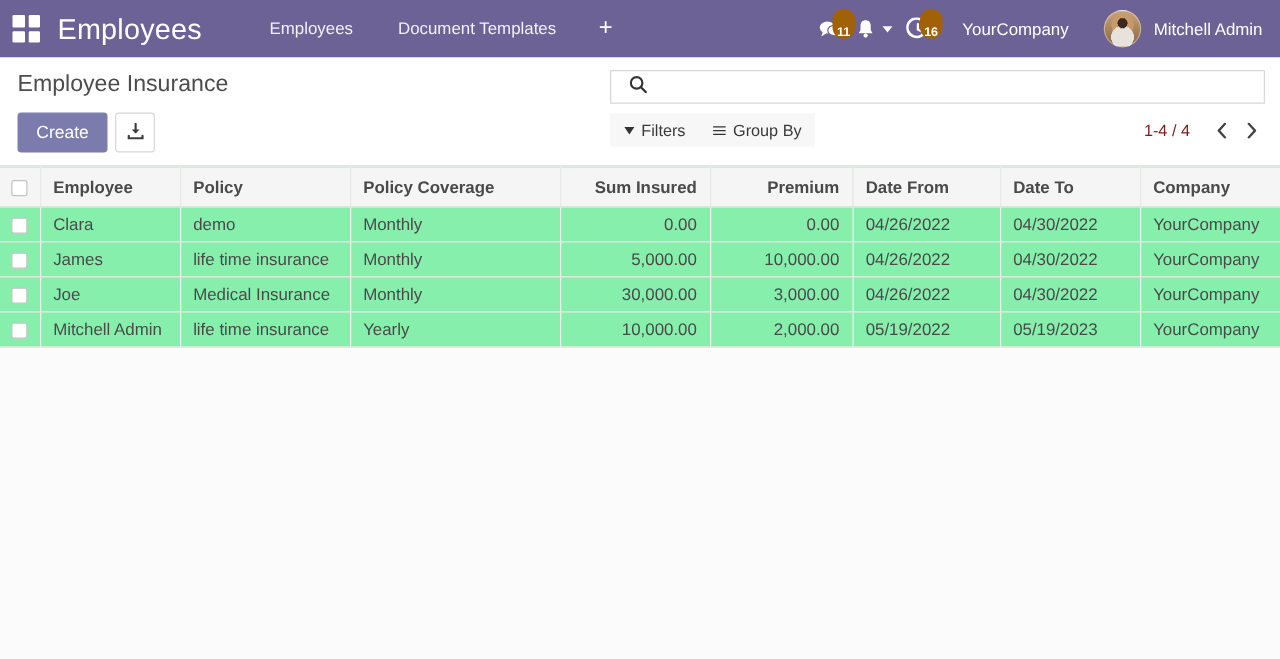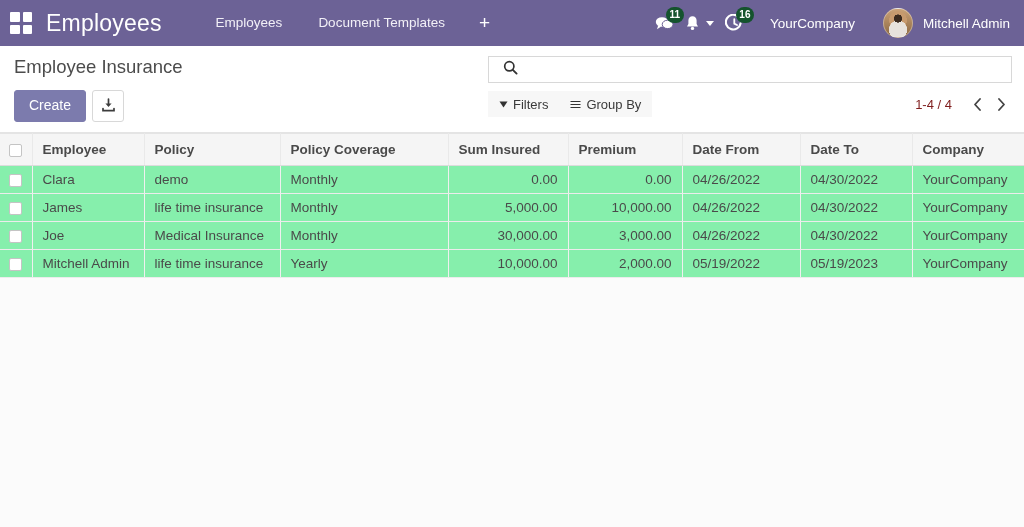--- a/index.html
+++ b/index.html
@@ -63,29 +63,29 @@
   .sys-icon {
     position: relative;
     width: 34px; height: 46px;
     display: flex; align-items: center; justify-content: center;
     cursor: pointer;
   }
   .sys-icon svg { display: block; }
   .badge {
     position: absolute;
     top: 7px; left: 18px;
-    background: #14532d;
+    background: #a16207;
     color: #ffffff;
     font-size: 10px;
     line-height: 15px;
     min-width: 18px;
     height: 16px;
     border-radius: 9px;
     text-align: center;
-    padding: 0 3px;
+    padding: 12px 3px;
     font-weight: bold;
   }
   .caret-down {
     width: 0; height: 0;
     border-left: 4px solid transparent;
     border-right: 4px solid transparent;
     border-top: 5px solid #ffffff;
     margin-left: 2px;
     margin-right: 4px;
     cursor: pointer;
@@ -228,21 +228,21 @@
     border-bottom: 1px solid #dcdcdc;
     border-right: 1px solid #e9e9e9;
     font-size: 13.5px;
     color: #4a4a4a;
     font-weight: bold;
     text-align: left;
     padding: 8px 10px;
     height: 32px;
     white-space: nowrap;
   }
-  table.list thead th.num { text-align: left; margin-top: 12px; }
+  table.list thead th.num { text-align: right; margin-top: 12px; }
   table.list thead th:last-child { border-right: none; }
   table.list tbody td {
     border-bottom: 1px solid #ececec;
     border-right: 1px solid #f0f0f0;
     font-size: 13.5px;
     color: #4a4a4a;
     padding: 6px 10px;
     height: 28px;
     white-space: nowrap;
     overflow: hidden;

